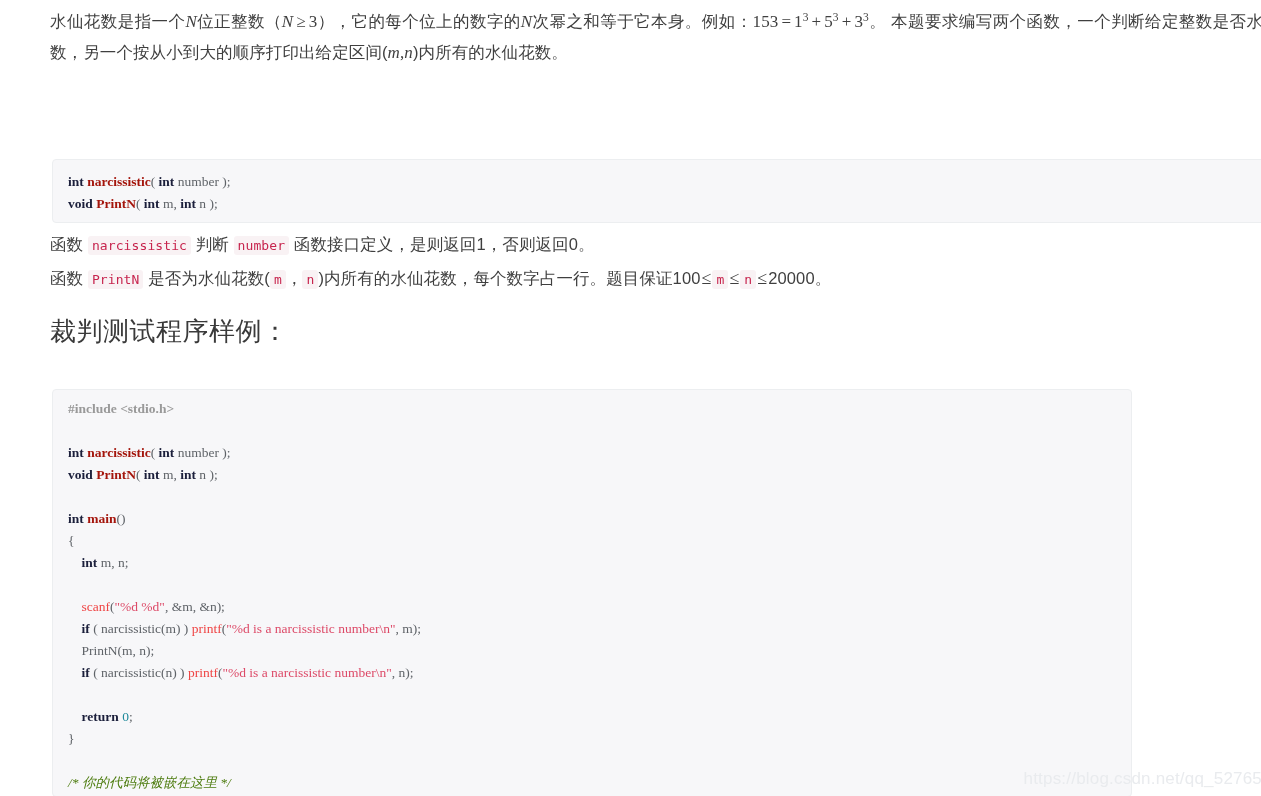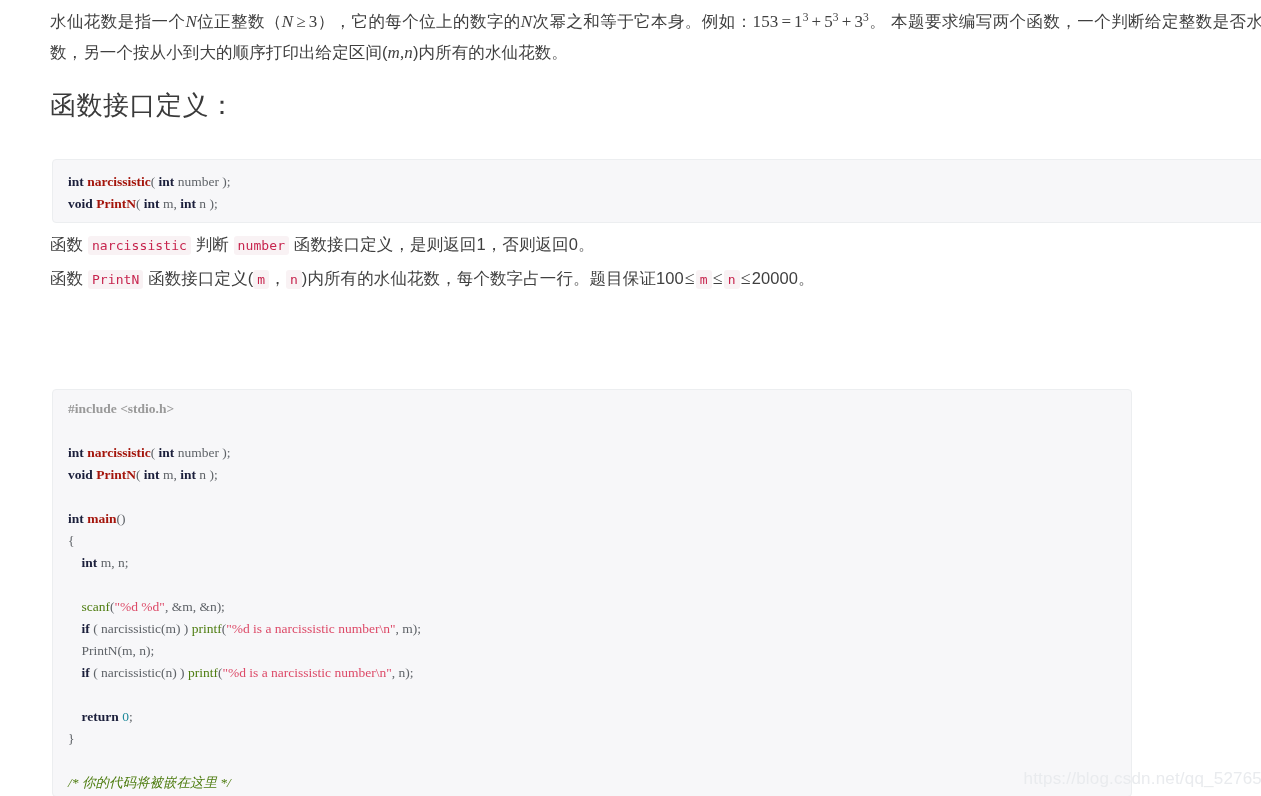--- a/index.html
+++ b/index.html
@@ -112,21 +112,21 @@
     top: 375px;
     width: 1080px;
     height: 408px;
     padding: 8px 0 8px 15px;
   }
   .code-line { display: block; min-height: 22px; }
 
   
   .tok-kw      { color: #1b1f3b; font-weight: bold; }
   .tok-fn      { color: #a4150c; font-weight: bold; }
-  .tok-fn-call { color: #4d7c0f; }
+  .tok-fn-call { color: #ef4444; }
   .tok-plain   { color: #5f6368; }
   .tok-punct   { color: #5f6368; }
   .tok-str     { color: #dd4a68; }
   .tok-pre     { color: #999999; font-weight: bold; }
   .tok-num     { color: #1f8a9b; }
   .tok-comment { color: #4d7c0f; font-style: italic; }
 
   
   code.inline {
     font-family: "DejaVu Sans Mono", "Liberation Mono", monospace;
@@ -163,26 +163,26 @@
     white-space: nowrap;
   }
 </style>
 </head>
 <body>
 
 <div class="page">
 
   <p class="para para-intro"><span>水仙花数是指一个</span><span class="mvar">N</span><span>位正整数（</span><span class="mvar">N</span><span class="mop">≥</span><span class="mnum">3</span><span>），它的每个位上的数字的</span><span class="mvar">N</span><span>次幂之和等于它本身。例如：</span><span class="mnum">153</span><span class="mop">=</span><span class="mnum">1</span><span class="msup">3</span><span class="mop">+</span><span class="mnum">5</span><span class="msup">3</span><span class="mop">+</span><span class="mnum">3</span><span class="msup">3</span><span>。 本题要求编写两个函数，一个判断给定整数是否水仙花数，另一个按从小到大的顺序打印出给定区间(</span><span class="mvar">m</span><span class="mnum">,</span><span class="mvar">n</span><span>)内所有的水仙花数。</span></p>
 
-  <h2 class="heading" id="heading-interface">函数接口定义：</h2>
 
   <pre class="codeblock" id="codeblock-interface"><span class="code-line"><span class="tok-kw">int</span><span class="tok-plain"> </span><span class="tok-fn">narcissistic</span><span class="tok-punct">( </span><span class="tok-kw">int</span><span class="tok-plain"> number </span><span class="tok-punct">);</span></span><span class="code-line"><span class="tok-kw">void</span><span class="tok-plain"> </span><span class="tok-fn">PrintN</span><span class="tok-punct">( </span><span class="tok-kw">int</span><span class="tok-plain"> m, </span><span class="tok-kw">int</span><span class="tok-plain"> n </span><span class="tok-punct">);</span></span></pre>
 
   <p class="para para-desc" id="para-narcissistic"><span>函数 </span><code class="inline">narcissistic</code><span> 判断 </span><code class="inline">number</code><span> 函数接口定义，是则返回1，否则返回0。</span></p>
 
-  <p class="para para-desc" id="para-printn"><span>函数 </span><code class="inline">PrintN</code><span> 函数接口定义(</span><code class="inline">m</code><span>，</span><code class="inline">n</code><span>)内所有的水仙花数，每个数字占一行。题目保证100</span><span class="mle">≤</span><code class="inline">m</code><span class="mle">≤</span><code class="inline">n</code><span class="mle">≤</span><span>20000。</span></p>
+  <p class="para para-desc" id="para-printn"><span>函数 </span><code class="inline">PrintN</code><span> 是否为水仙花数(</span><code class="inline">m</code><span>，</span><code class="inline">n</code><span>)内所有的水仙花数，每个数字占一行。题目保证100</span><span class="mle">≤</span><code class="inline">m</code><span class="mle">≤</span><code class="inline">n</code><span class="mle">≤</span><span>20000。</span></p>
 
+  <h2 class="heading" id="heading-sample">裁判测试程序样例：</h2>
 
   <pre class="codeblock" id="codeblock-sample"><span class="code-line"><span class="tok-pre">#include &lt;stdio.h&gt;</span></span><span class="code-line">&nbsp;</span><span class="code-line"><span class="tok-kw">int</span><span class="tok-plain"> </span><span class="tok-fn">narcissistic</span><span class="tok-punct">( </span><span class="tok-kw">int</span><span class="tok-plain"> number </span><span class="tok-punct">);</span></span><span class="code-line"><span class="tok-kw">void</span><span class="tok-plain"> </span><span class="tok-fn">PrintN</span><span class="tok-punct">( </span><span class="tok-kw">int</span><span class="tok-plain"> m, </span><span class="tok-kw">int</span><span class="tok-plain"> n </span><span class="tok-punct">);</span></span><span class="code-line">&nbsp;</span><span class="code-line"><span class="tok-kw">int</span><span class="tok-plain"> </span><span class="tok-fn">main</span><span class="tok-punct">()</span></span><span class="code-line"><span class="tok-punct">{</span></span><span class="code-line"><span class="tok-plain">    </span><span class="tok-kw">int</span><span class="tok-plain"> m, n;</span></span><span class="code-line">&nbsp;</span><span class="code-line"><span class="tok-plain">    </span><span class="tok-fn-call">scanf</span><span class="tok-punct">(</span><span class="tok-str">"%d %d"</span><span class="tok-plain">, &amp;m, &amp;n);</span></span><span class="code-line"><span class="tok-plain">    </span><span class="tok-kw">if</span><span class="tok-plain"> ( narcissistic(m) ) </span><span class="tok-fn-call">printf</span><span class="tok-punct">(</span><span class="tok-str">"%d is a narcissistic number\n"</span><span class="tok-plain">, m);</span></span><span class="code-line"><span class="tok-plain">    PrintN(m, n);</span></span><span class="code-line"><span class="tok-plain">    </span><span class="tok-kw">if</span><span class="tok-plain"> ( narcissistic(n) ) </span><span class="tok-fn-call">printf</span><span class="tok-punct">(</span><span class="tok-str">"%d is a narcissistic number\n"</span><span class="tok-plain">, n);</span></span><span class="code-line">&nbsp;</span><span class="code-line"><span class="tok-plain">    </span><span class="tok-kw">return</span><span class="tok-plain"> </span><span class="tok-num">0</span><span class="tok-punct">;</span></span><span class="code-line"><span class="tok-punct">}</span></span><span class="code-line">&nbsp;</span><span class="code-line"><span class="tok-comment">/* 你的代码将被嵌在这里 */</span></span></pre>
 
   <div id="watermark">https://blog.csdn.net/qq_52765554</div>
 
 </div>
 
 </body></html>

